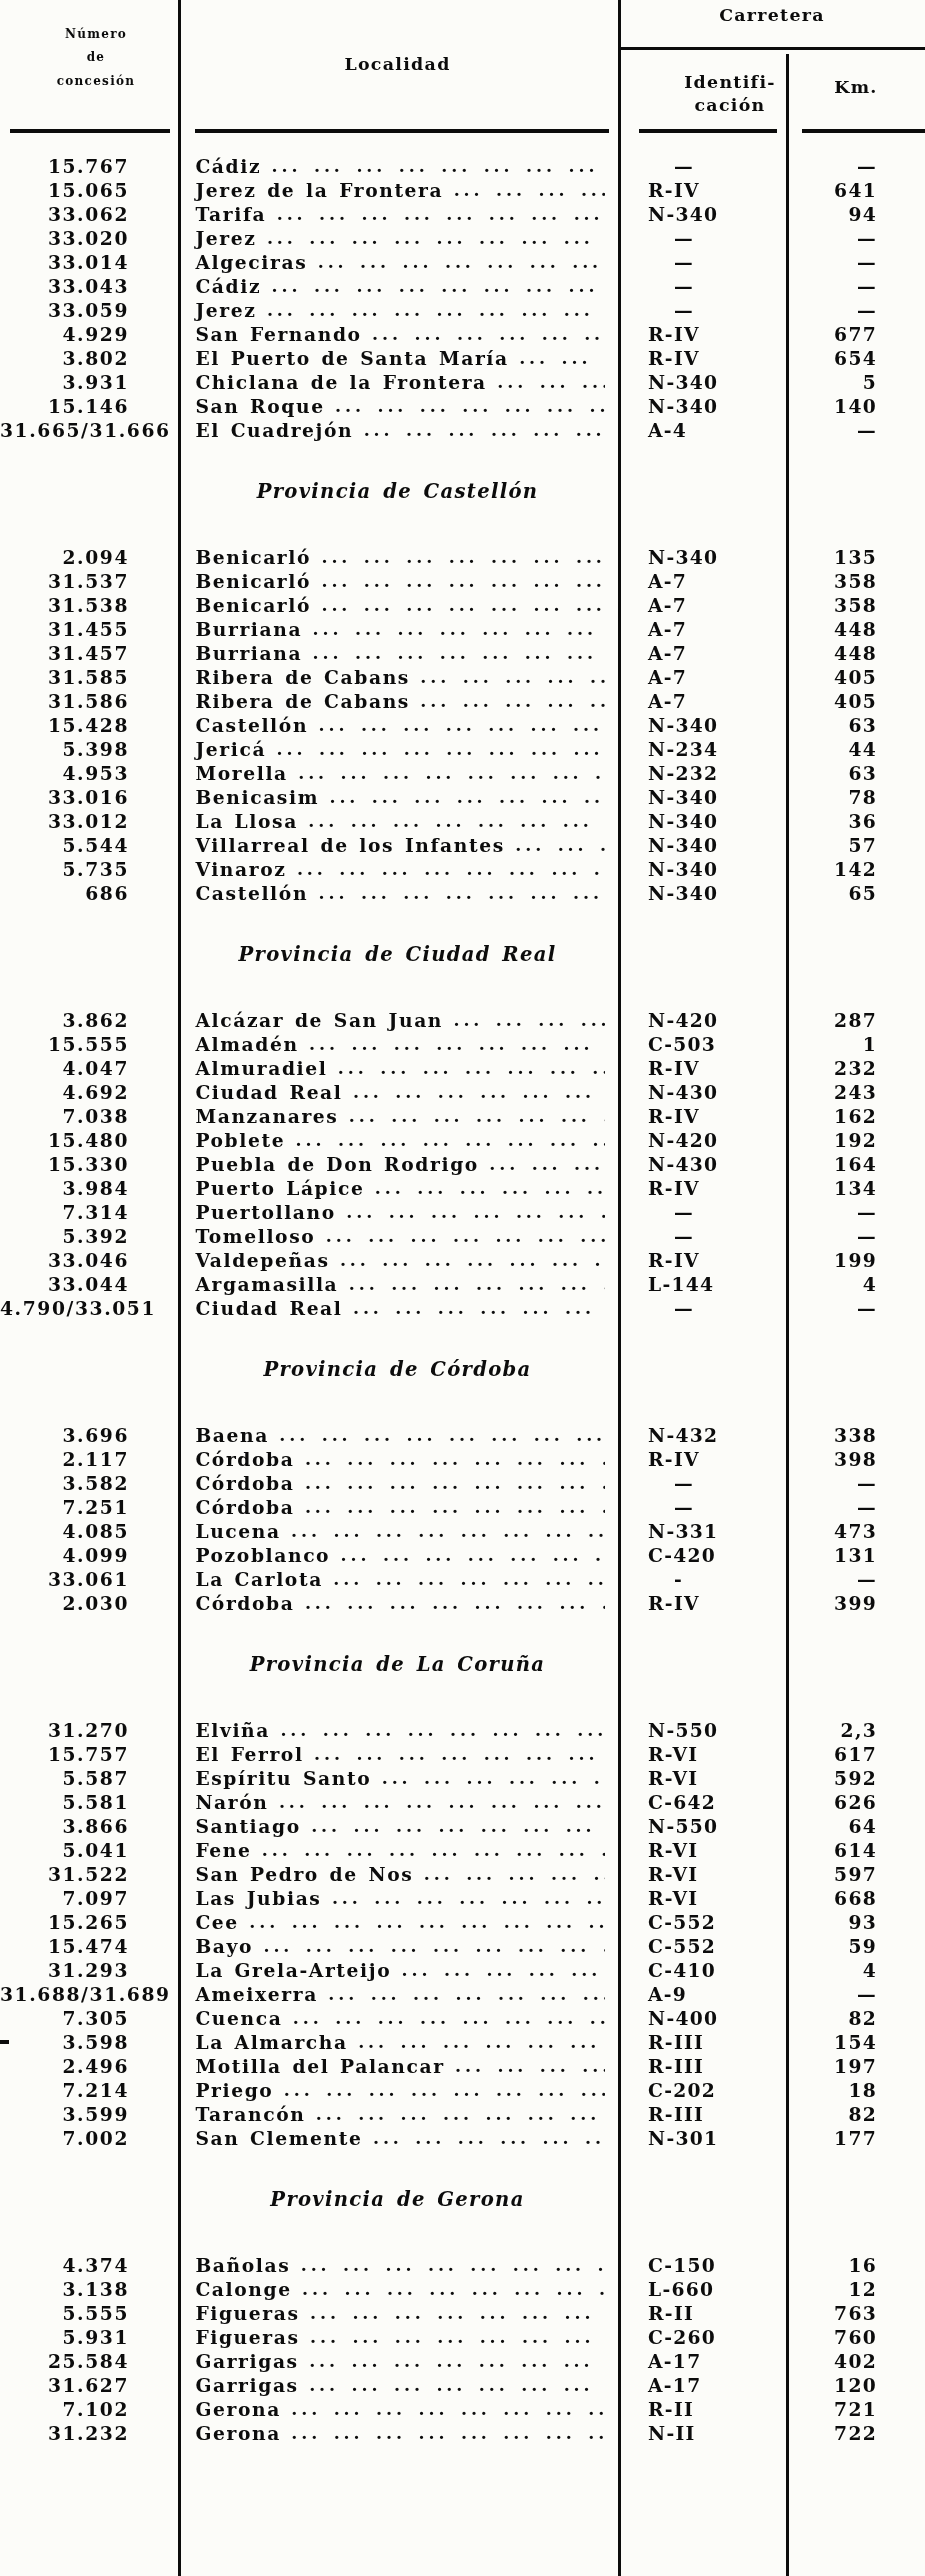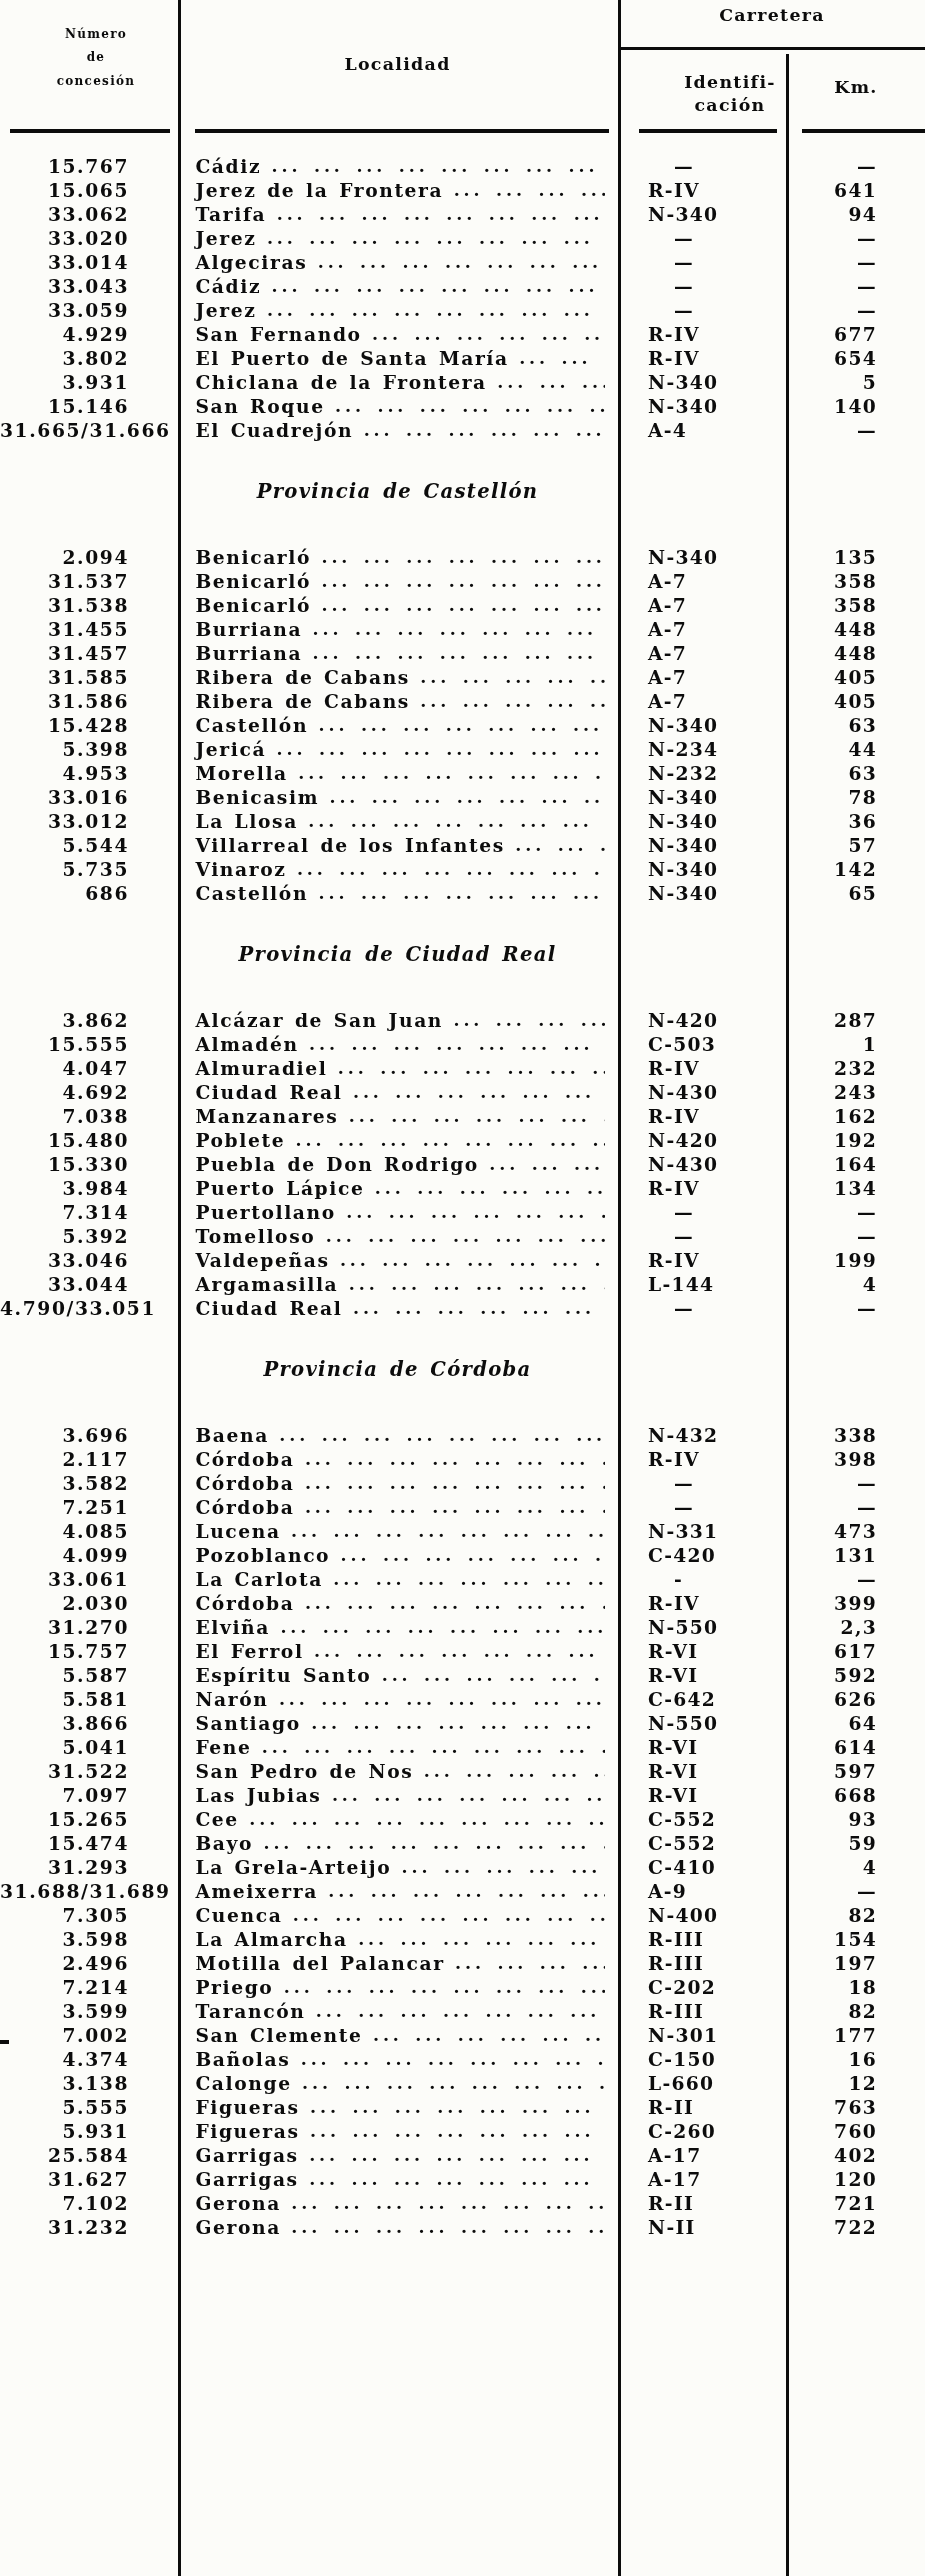--- a/index.html
+++ b/index.html
@@ -505,20 +505,21 @@
       </div>
       <div class="row">
         <div class="c-num">2.030</div>
         <div class="c-loc">
           <span class="loc-name">Córdoba</span>
           <span class="leader">... ... ... ... ... ... ... ... ... ... ... ... ... ... ... ...</span>
         </div>
         <div class="c-id">R-IV</div>
         <div class="c-km">399</div>
       </div>
+      <div class="section-title">Provincia de La Coruña</div>
       <div class="row">
         <div class="c-num">31.270</div>
         <div class="c-loc">
           <span class="loc-name">Elviña</span>
           <span class="leader">... ... ... ... ... ... ... ... ... ... ... ... ... ... ... ...</span>
         </div>
         <div class="c-id">N-550</div>
         <div class="c-km">2,3</div>
       </div>
       <div class="row">
@@ -667,20 +668,21 @@
       </div>
       <div class="row">
         <div class="c-num">7.002</div>
         <div class="c-loc">
           <span class="loc-name">San Clemente</span>
           <span class="leader">... ... ... ... ... ... ... ... ... ... ... ... ... ... ... ...</span>
         </div>
         <div class="c-id">N-301</div>
         <div class="c-km">177</div>
       </div>
+      <div class="section-title">Provincia de Gerona</div>
       <div class="row">
         <div class="c-num">4.374</div>
         <div class="c-loc">
           <span class="loc-name">Bañolas</span>
           <span class="leader">... ... ... ... ... ... ... ... ... ... ... ... ... ... ... ...</span>
         </div>
         <div class="c-id">C-150</div>
         <div class="c-km">16</div>
       </div>
       <div class="row">

